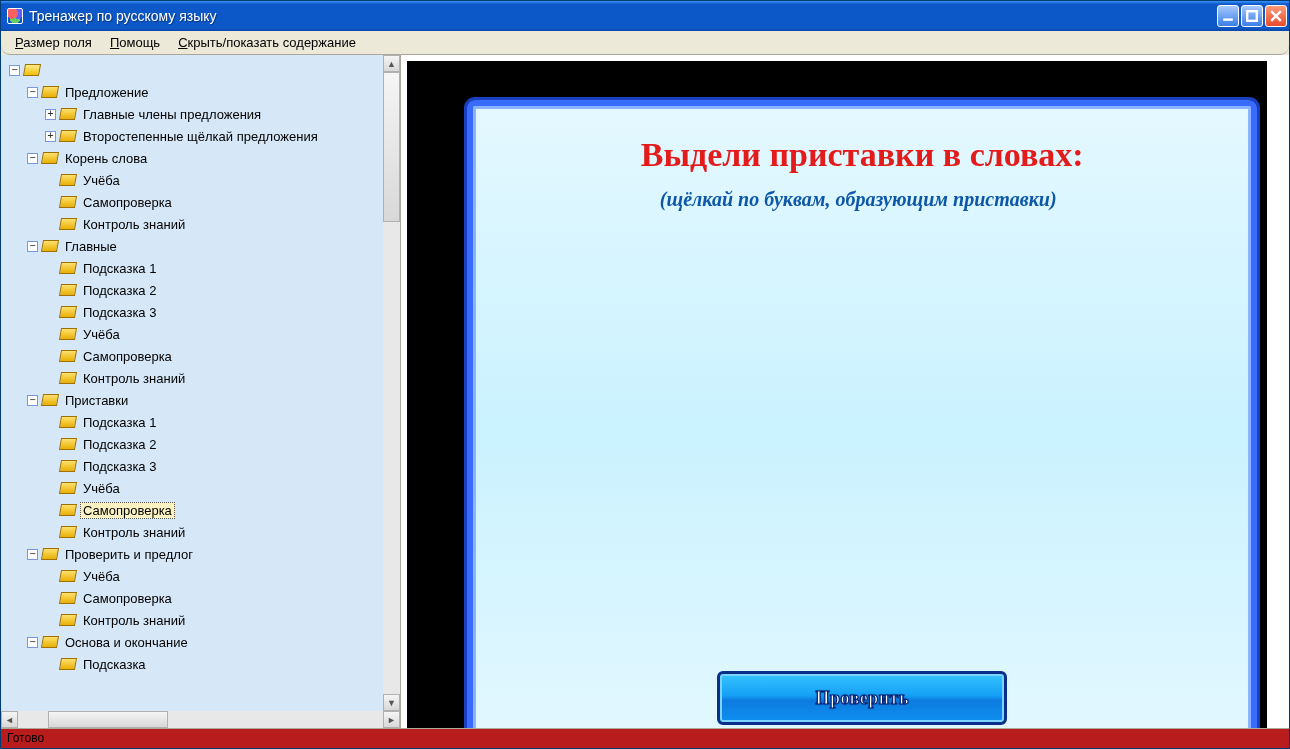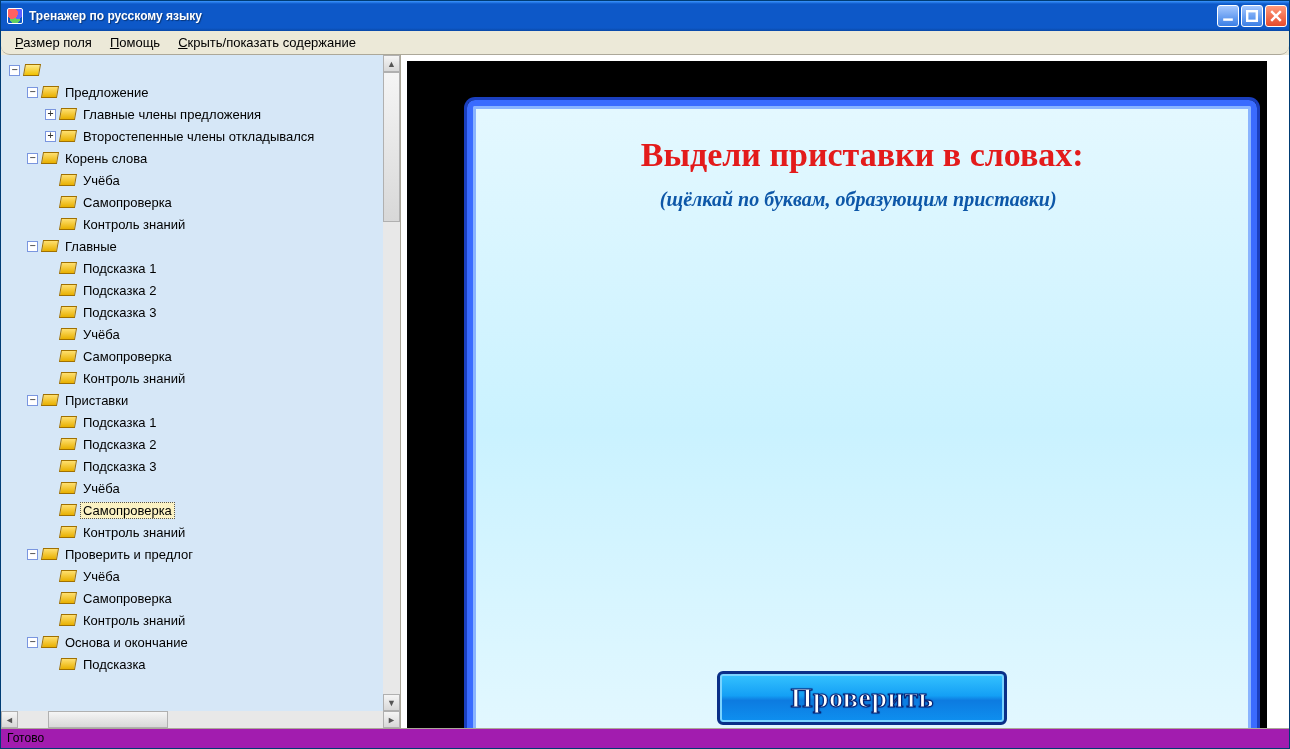--- a/index.html
+++ b/index.html
@@ -19,22 +19,22 @@
     border: 1px solid #003c74;
   }
   
   .titlebar {
     height: 30px;
     background: linear-gradient(to bottom,#3a6ea5 0%,#2a5fa0 5%,#276bcf 10%,#2561c6 40%,#225ab8 100%);
     background: linear-gradient(to bottom,#3a95ff 0%,#0d58c8 10%,#0d58c8 90%,#0948a7 100%);
     display:flex; align-items:center;
     padding: 0 2px 0 6px;
     color: #fff;
-    font-weight: bold;
-    font-size: 12px;
+    font-weight: normal;
+    font-size: 14px;
   }
   .titlebar .appicon {
     width:16px;height:16px;margin-right:6px;display:inline-block;
     background:
      radial-gradient(circle at 30% 30%, #ff6060 0 40%, transparent 41%),
      radial-gradient(circle at 70% 30%, #6060ff 0 40%, transparent 41%),
      radial-gradient(circle at 50% 70%, #60d060 0 40%, transparent 41%);
     border:1px solid #fff; border-radius:2px;
   }
   .titlebar .title { flex:1; text-shadow: 1px 1px 1px rgba(0,0,0,.4);}
@@ -195,31 +195,31 @@
     width: 290px; height: 54px;
     border-radius: 6px;
     border: 3px solid #0a2f88;
     box-shadow: inset 0 0 0 2px #7bd4ff;
     background: linear-gradient(to bottom,#36c3ff 0%,#14a0f5 45%,#0d7be0 55%,#0e90f0 100%);
     display:flex;align-items:center;justify-content:center;
     cursor:pointer;
   }
   .checkbtn span {
     font-family: Georgia, serif;
-    font-size: 28px;
+    font-size: 18px;
     font-weight: bold;
     color:#fff;
     -webkit-text-stroke: 1.2px #052578;
     text-shadow: 0 0 2px #052578;
     letter-spacing: .5px;
   }
   
   .statusbar {
     height: 20px;
-    background:#a21caf;
+    background:#b91c1c;
     border-top:1px solid #aca899;
     font-size:12px;
     padding: 2px 6px;
   }
 </style>
 </head>
 <body>
 
 <div class="window">
 
@@ -273,21 +273,21 @@
                       <div class="row">
                         <span class="toggle">+</span>
                         <span class="nodeicon"></span>
                         <span class="lbl">Главные члены предложения</span>
                       </div>
                     </li>
                     <li>
                       <div class="row">
                         <span class="toggle">+</span>
                         <span class="nodeicon"></span>
-                        <span class="lbl">Второстепенные члены откладывался</span>
+                        <span class="lbl">Второстепенные щёлкай предложения</span>
                       </div>
                     </li>
                   </ul>
                 </li>
                 <li>
                   <div class="row">
                     <span class="toggle">−</span>
                     <span class="nodeicon"></span>
                     <span class="lbl">Корень слова</span>
                   </div>

